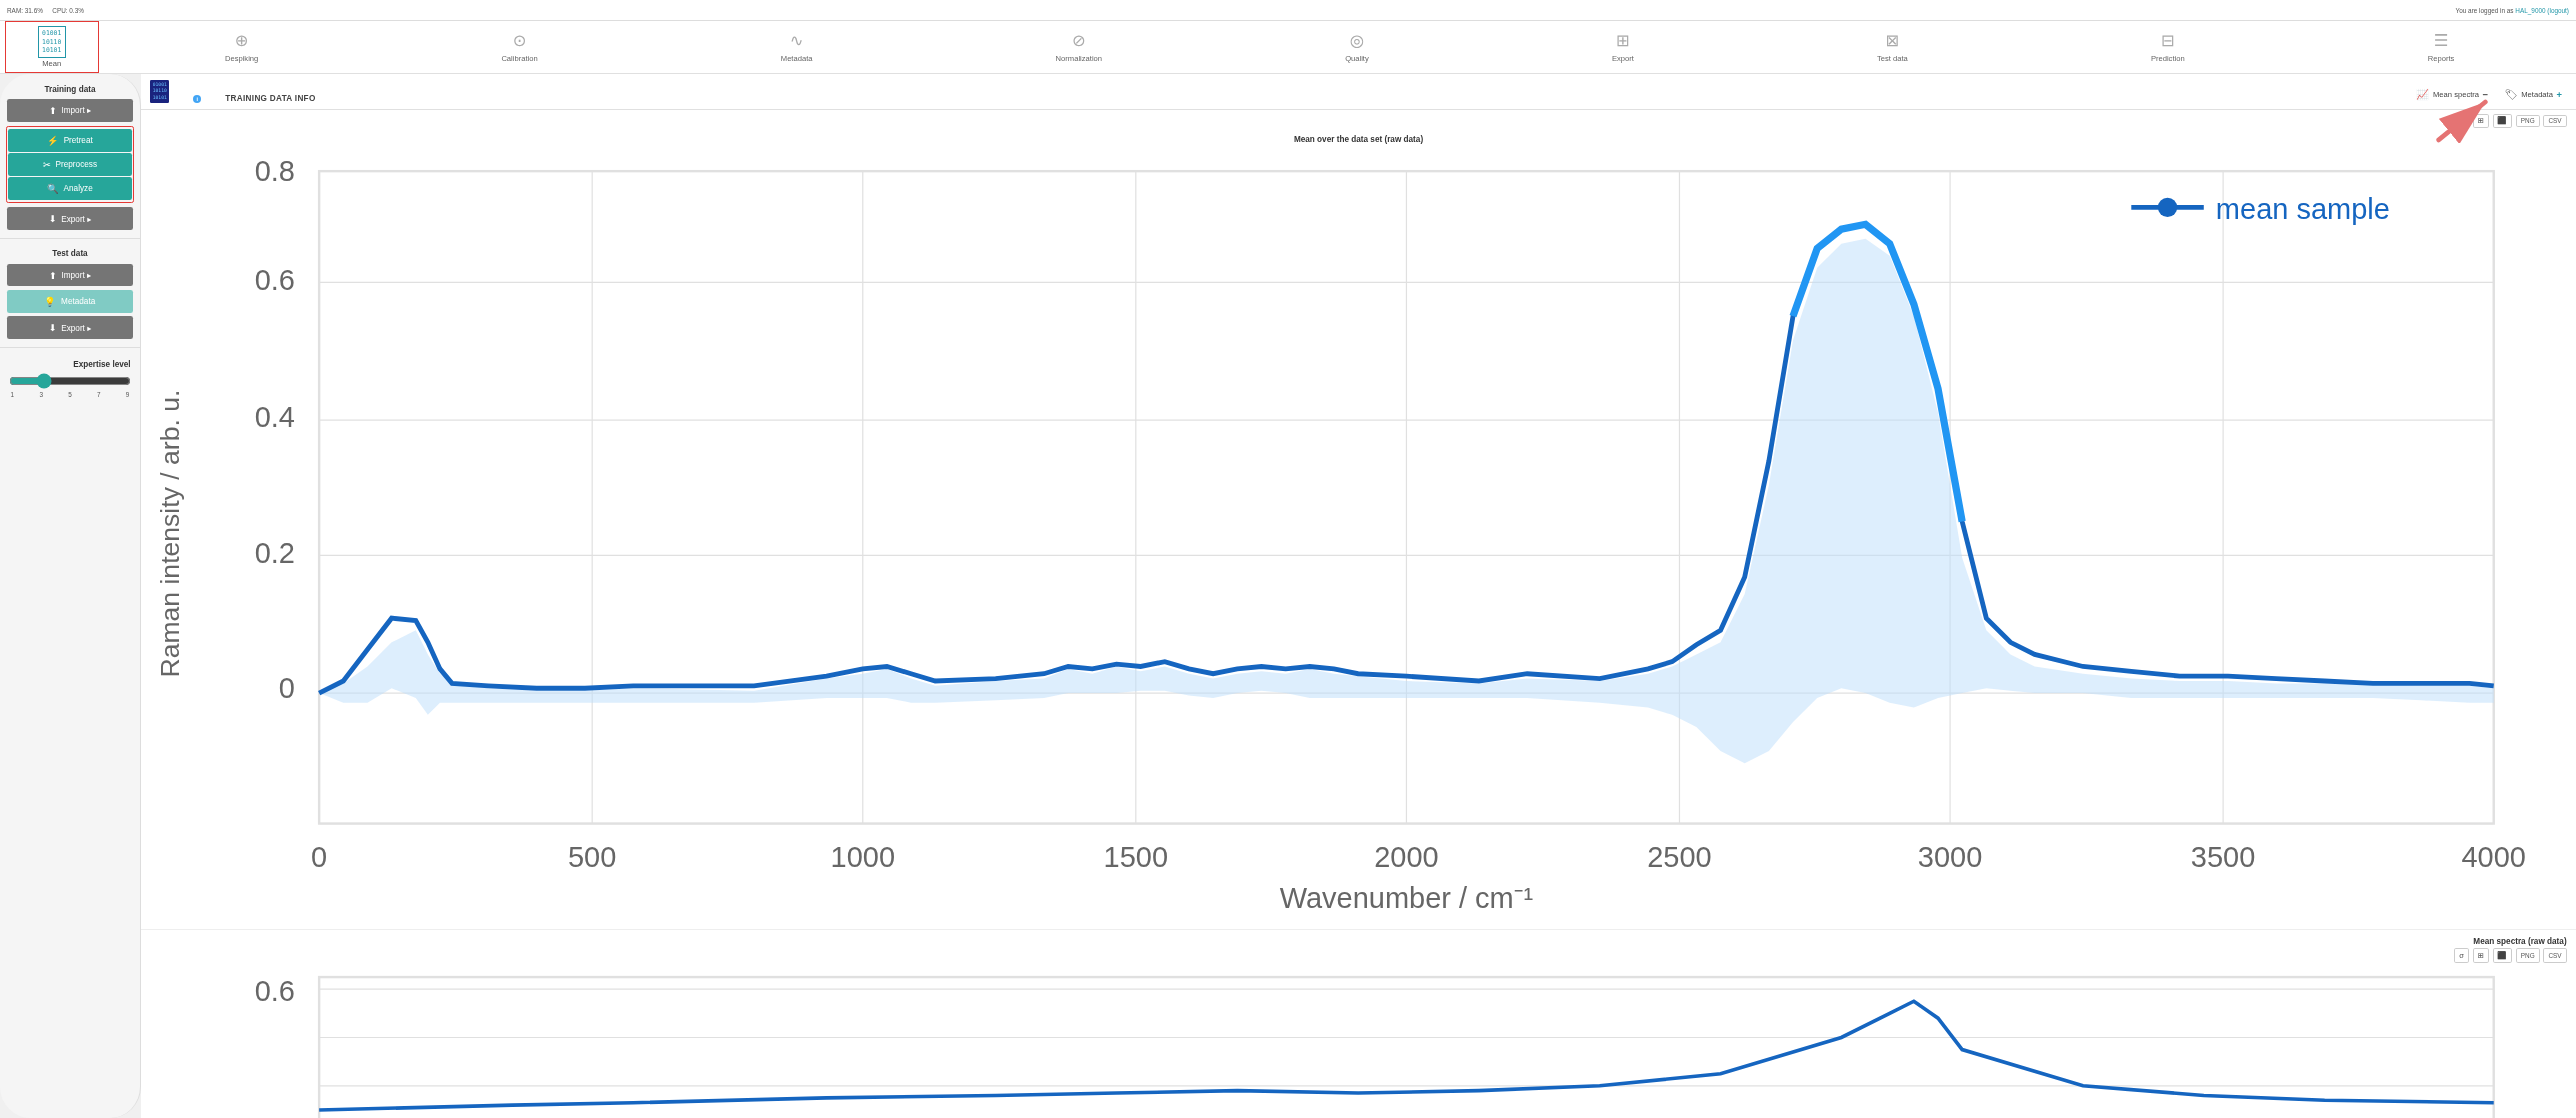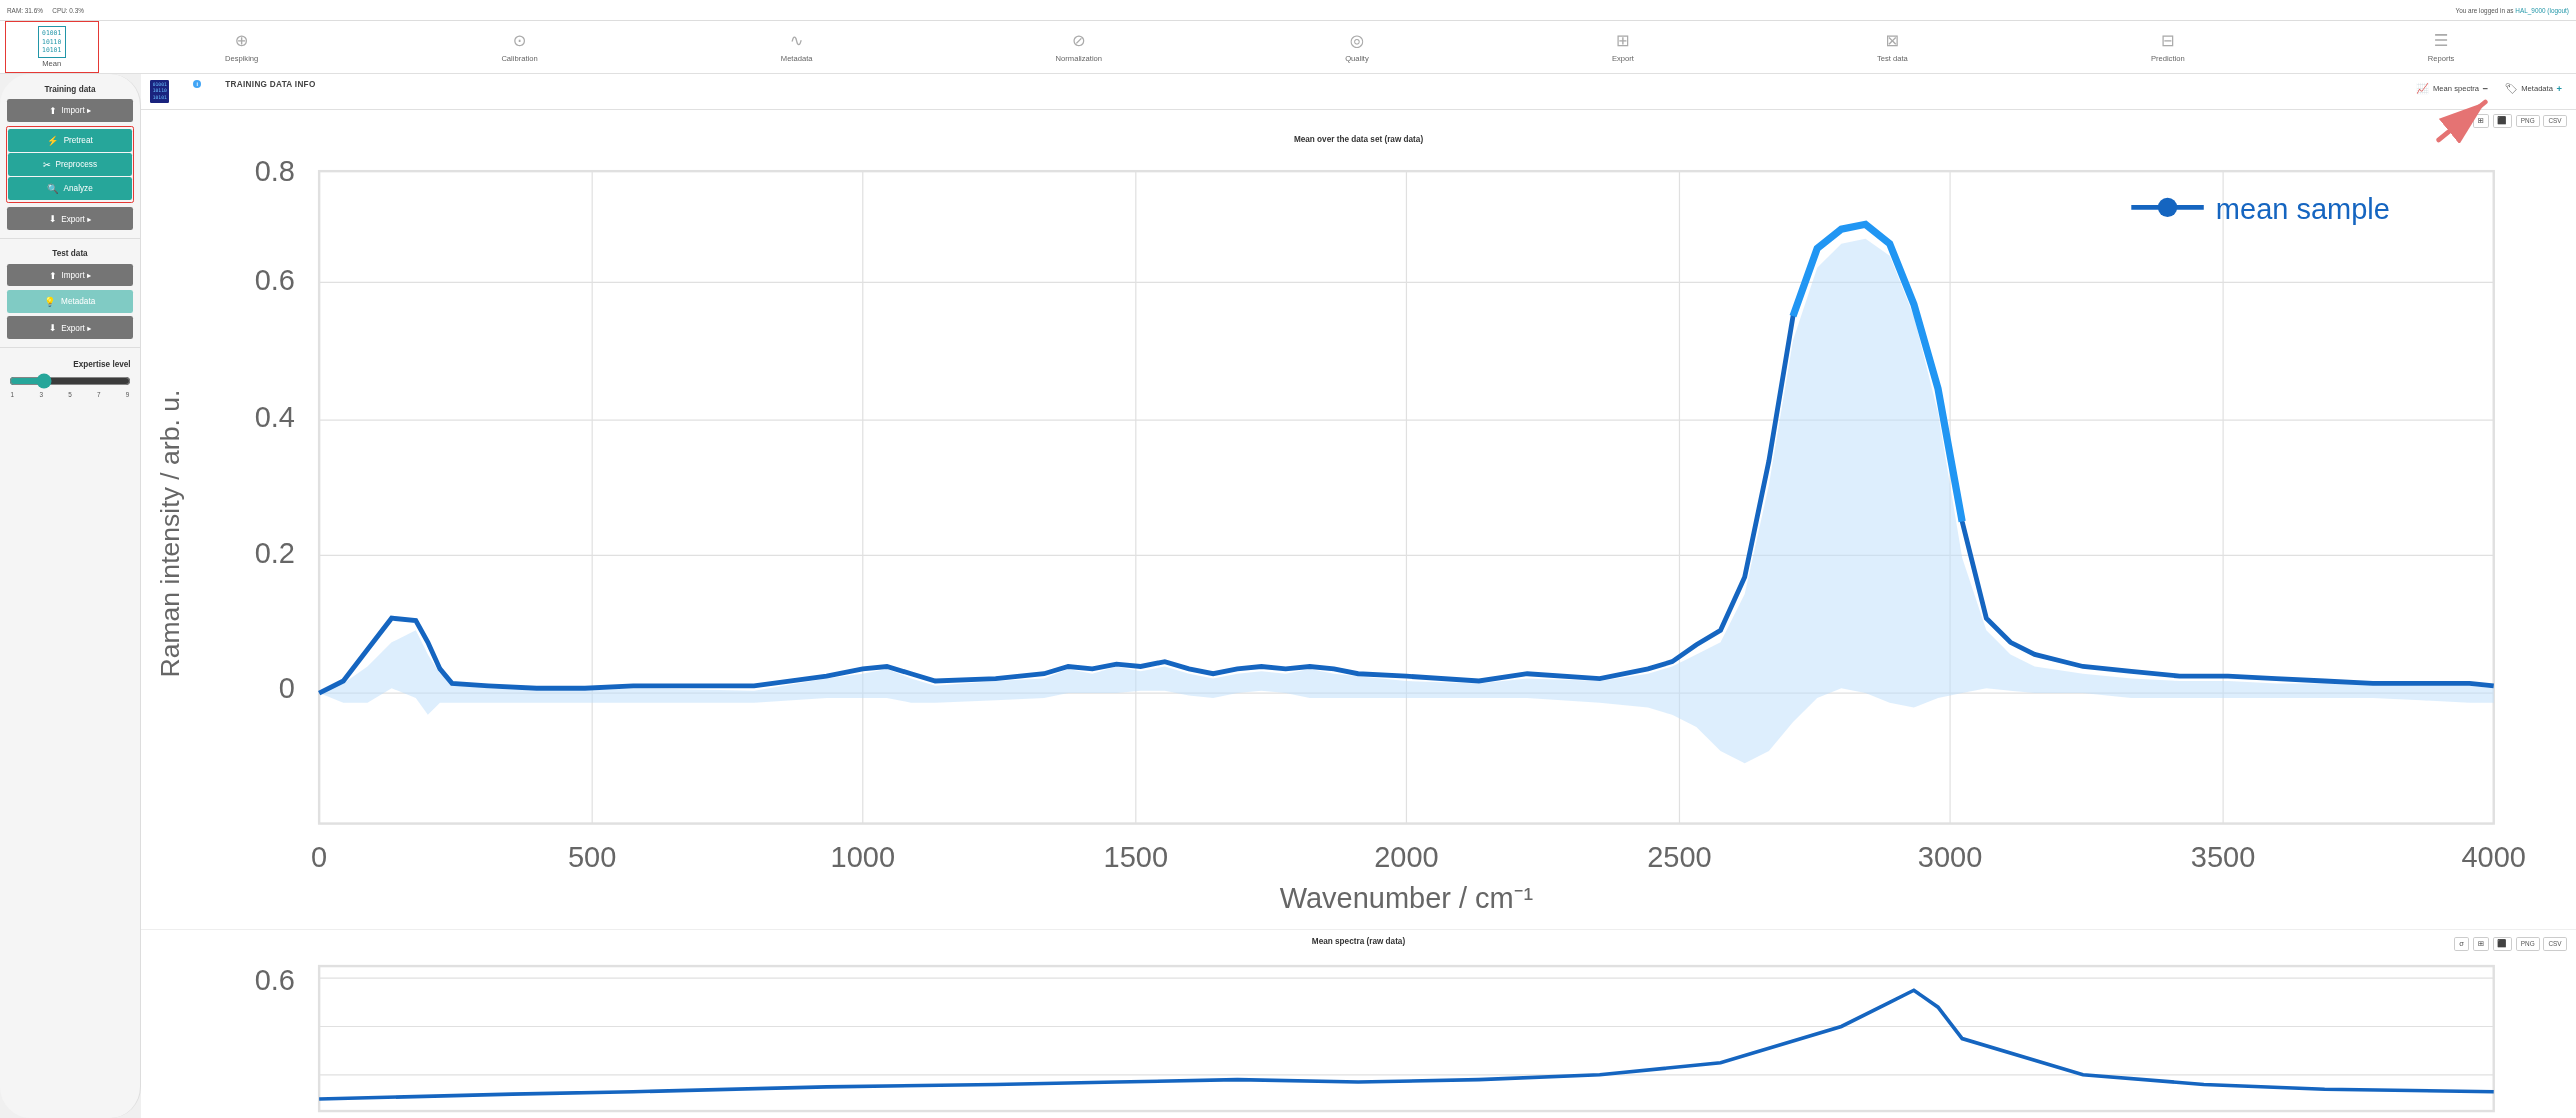--- a/index.html
+++ b/index.html
@@ -162,21 +162,21 @@
       background: #fff;
       overflow-y: auto;
       padding: 0;
       display: flex;
       flex-direction: column;
     }
 
     
     .content-header {
       display: flex;
-      align-items: flex-start;
+      align-items: flex-end;
       padding: 5.9px 9.4px;
       border-bottom: 0.6px solid #e0e0e0;
       gap: 24px;
     }
     .content-header-icon {
       background: #1a237e;
       color: #64b5f6;
       font-family: monospace;
       font-size: 5.3px;
       padding: 1.8px 2.3px;
@@ -489,21 +489,21 @@
           <path d="M680,70 L690,42 L700,34 L710,32 L720,40 L730,65 L740,100 L750,155" fill="none" stroke="#2196f3" stroke-width="3"></path>
 
           <line x1="820" y1="25" x2="850" y2="25" stroke="#1565c0" stroke-width="2"></line>
           <circle cx="835" cy="25" r="4" fill="#1565c0"></circle>
           <text x="855" y="30" font-size="12" fill="#1565c0">mean sample</text>
         </svg>
       </div>
     </div>
 
     <div class="chart-section2">
-      <div style="display:flex; justify-content:space-between; align-items:flex-start; margin-bottom:2.3px;">
+      <div style="display:flex; justify-content:space-between; align-items:flex-end; margin-bottom:2.3px;flex-direction:column;">
         <div style="flex:1;"></div>
         <div class="chart-title" style="flex:2;">Mean spectra (raw data)</div>
         <div style="flex:1; display:flex; justify-content:flex-end; gap:3.5px;">
           <button class="chart-tool-btn">σ</button>
           <button class="chart-tool-btn">⊞</button>
           <button class="chart-tool-btn">⬛</button>
           <button class="chart-tool-btn" style="font-size:6.4px;">PNG</button>
           <button class="chart-tool-btn" style="font-size:6.4px;">CSV</button>
         </div>
       </div>

